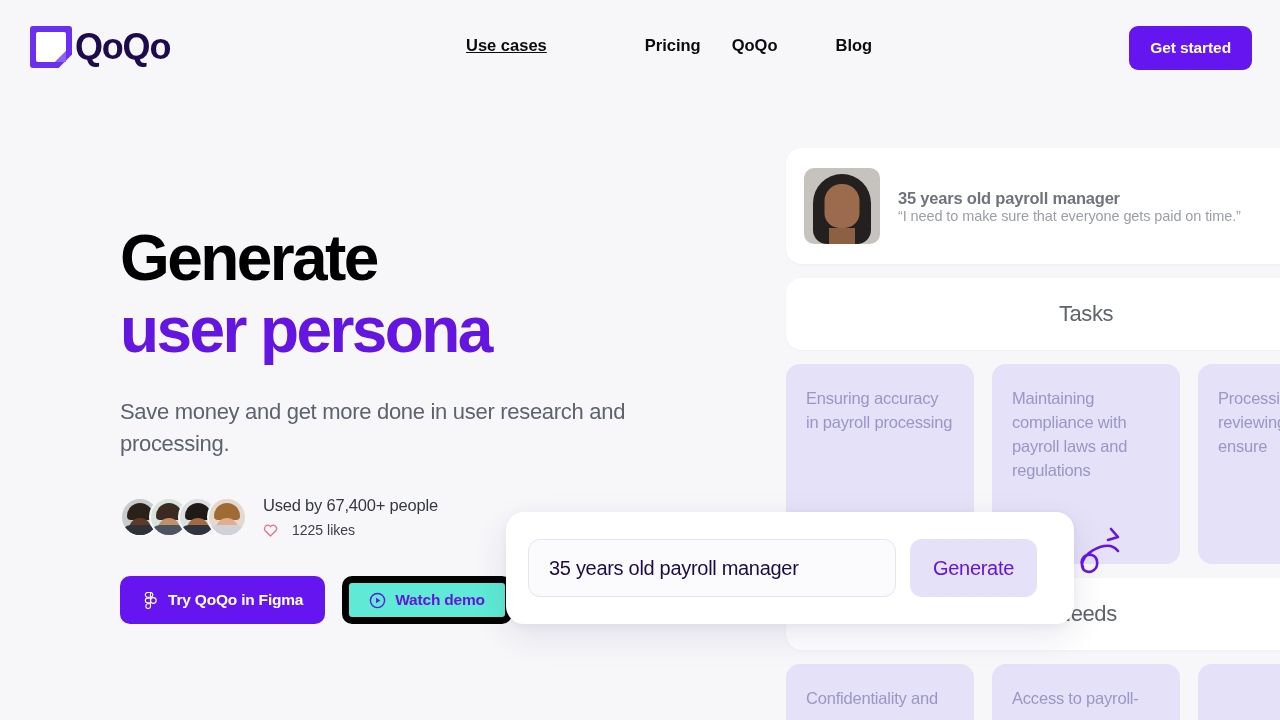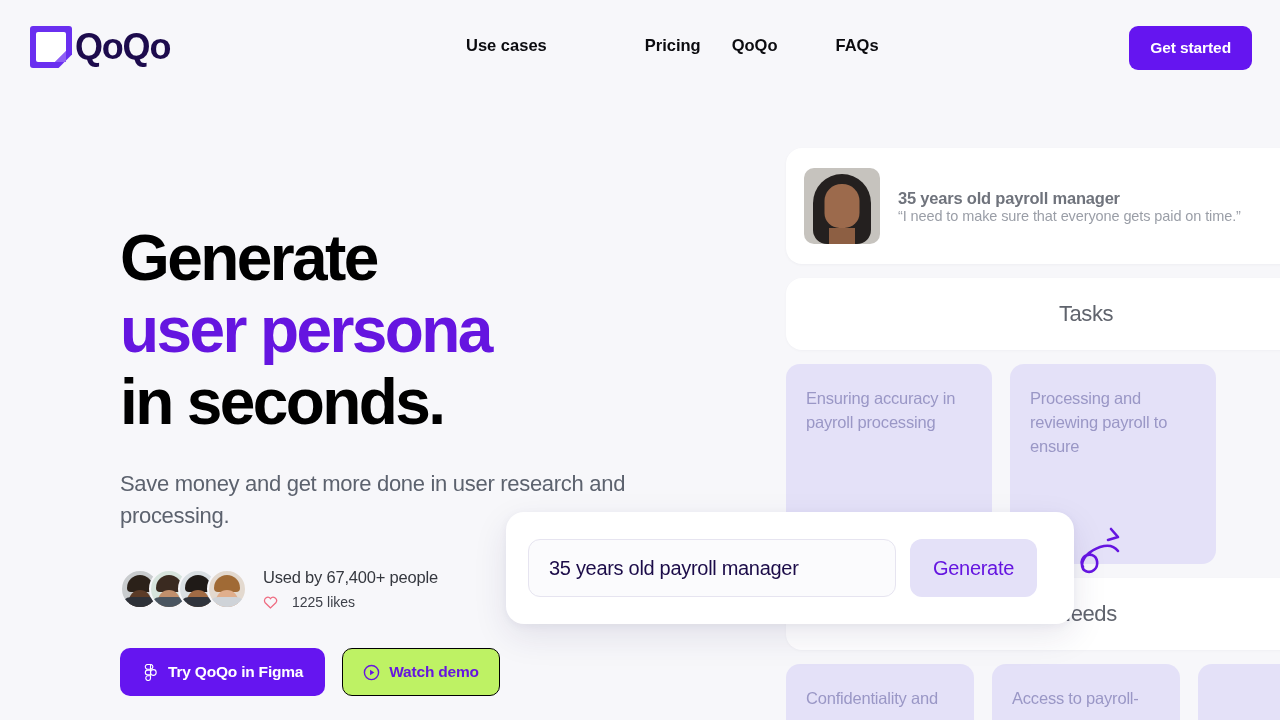--- a/index.html
+++ b/index.html
@@ -38,21 +38,21 @@
   }
   .brand-name {
     font-size: 36px; font-weight: bold; color: #1d0b4d; letter-spacing: -1.2px;
   }
 
   .nav { position: absolute; left: 466px; top: 36px; display: flex; gap: 0; }
   .nav-item {
     font-size: 16.5px; font-weight: bold; color: #0b0b0f;
     cursor: pointer; white-space: nowrap;
   }
-  .nav-item.n1 { margin-right: 56px; }
+  .nav-item.n1 { margin-right: 56px; text-decoration: underline; }
   .nav-item.n2 { margin-right: 31px; padding-left: 42px; }
   .nav-item.n3 { margin-right: 58px; }
 
   .get-started {
     position: absolute; right: 28px; top: 26px;
     background: #6515f0; color: #ffffff;
     font-size: 15.5px; font-weight: bold;
     padding: 13px 21px; border: none; border-radius: 9px;
     cursor: pointer; letter-spacing: -0.1px;
   }
@@ -94,21 +94,21 @@
 
   .cta-row { margin-top: 38px; display: flex; align-items: center; gap: 17px; }
   .btn-figma {
     display: flex; align-items: center; gap: 9px;
     background: #6515f0; color: #fff; border: none; border-radius: 10px;
     padding: 0 22px; height: 48px;
     font-size: 15.5px; font-weight: bold; cursor: pointer; letter-spacing: -0.2px;
   }
   .btn-demo {
     display: flex; align-items: center; gap: 9px;
-    background: #bef264; color: #6515e0; border: 1px solid #000000; border-radius: 10px;
+    background: #5eead4; color: #6515e0; border: 7px solid #000000; border-radius: 10px;
     padding: 0 20px; height: 48px;
     font-size: 15.5px; font-weight: bold; cursor: pointer; letter-spacing: -0.2px;
   }
   .figma-icon, .play-icon { width: 17px; height: 17px; display: block; flex: none; }
 
   
   .right-panel { position: absolute; left: 786px; top: 148px; width: 600px; }
 
   .persona-card {
     width: 600px; height: 116px; background: #ffffff;
@@ -184,31 +184,30 @@
         <span class="logo-inner"></span>
         <span class="logo-fold"></span>
       </span>
       <span class="brand-name">QoQo</span>
     </div>
 
     <nav class="nav">
       <a class="nav-item n1">Use cases</a>
       <a class="nav-item n2">Pricing</a>
       <a class="nav-item n3">QoQo</a>
-      <a class="nav-item n4">FAQs</a>
+      <a class="nav-item n4">Blog</a>
     </nav>
 
     <button class="get-started">Get started</button>
   </div>
 
   <div class="hero">
     <h1 class="headline">
       <span>Generate</span><br>
       <span class="accent">user persona</span><br>
-      <span>in seconds.</span>
     </h1>
 
     <p class="sub">Save money and get more done in user research and processing.</p>
 
     <div class="social">
       <div class="avatars">
         <span class="av av1">
             <span class="hair" style="background:#2b2119"></span>
             <span class="skin" style="background:#5b3b27"></span>
             <span class="shirt" style="background:#2e3138"></span>
@@ -274,20 +273,21 @@
         <div class="persona-quote">“I need to make sure that everyone gets paid on time.”</div>
       </div>
     </div>
 
     <div class="section-bar">
       <span class="section-label">Tasks</span>
     </div>
 
     <div class="card-row">
       <div class="tile">Ensuring accuracy in payroll processing</div>
+      <div class="tile">Maintaining compliance with payroll laws and regulations</div>
       <div class="tile">Processing and reviewing payroll to ensure</div>
     </div>
 
     <div class="section-bar">
       <span class="section-label">Needs</span>
     </div>
 
     <div class="card-row tile-row2">
       <div class="tile">Confidentiality and</div>
       <div class="tile">Access to payroll-</div>

